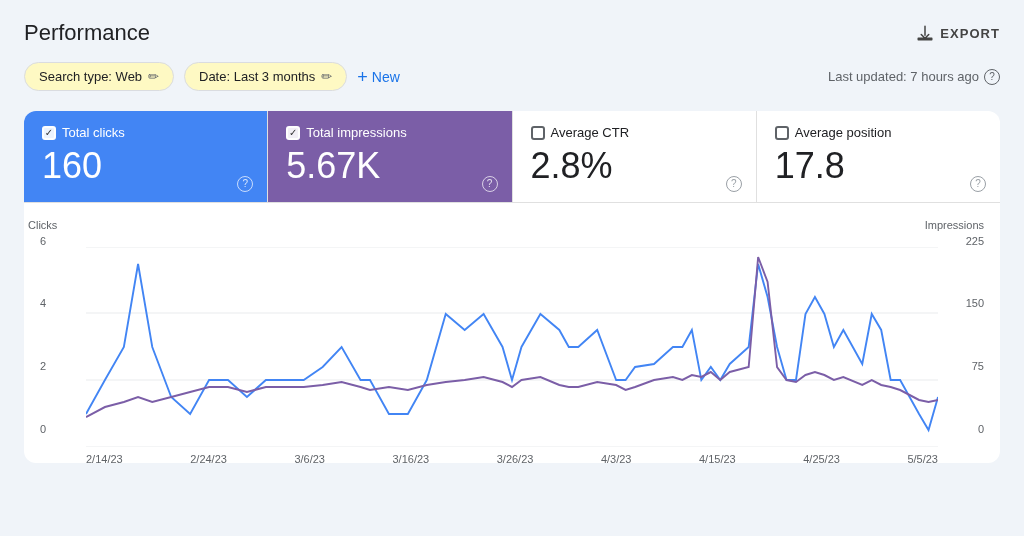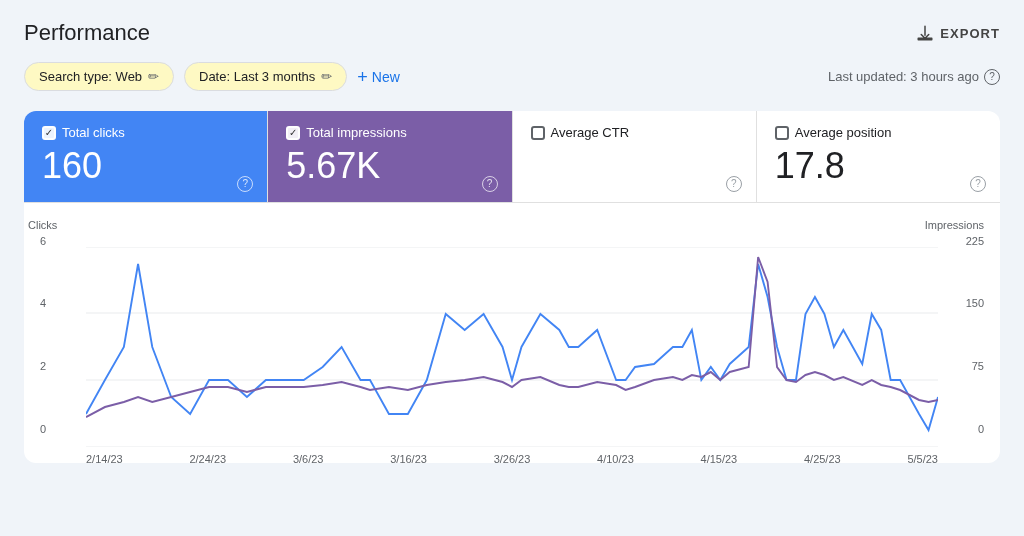--- a/index.html
+++ b/index.html
@@ -226,21 +226,21 @@
   </div>
   <div class="filter-chip">
     <span>Date: Last 3 months</span>
     <span class="edit-icon">✏</span>
   </div>
   <button class="new-btn">
     <span style="font-size:18px; font-weight:300; line-height:1;">+</span>
     <span>New</span>
   </button>
   <div class="last-updated">
-    <span>Last updated: 3 hours ago</span>
+    <span>Last updated: 7 hours ago</span>
     <span class="help-icon">?</span>
   </div>
 </div>
 
 <div class="main-card">
 
   <div class="metrics-row">
 
     <div class="metric-card active-blue">
       <div class="metric-header">
@@ -262,20 +262,21 @@
       <div class="metric-help">
         <span class="help-icon">?</span>
       </div>
     </div>
 
     <div class="metric-card">
       <div class="metric-header">
         <span class="checkbox" style="border-color:#5f6368;"></span>
         <span>Average CTR</span>
       </div>
+      <div class="metric-value">2.8%</div>
       <div class="metric-help">
         <span class="help-icon" style="border-color:#9aa0a6;color:#9aa0a6;">?</span>
       </div>
     </div>
 
     <div class="metric-card">
       <div class="metric-header">
         <span class="checkbox" style="border-color:#5f6368;"></span>
         <span>Average position</span>
       </div>
@@ -445,21 +446,21 @@
           "></polyline>
       </svg>
     </div>
 
     <div style="display:flex; justify-content:space-between; margin:4px 46px 0; padding-top:2px;">
       <span class="x-label">2/14/23</span>
       <span class="x-label">2/24/23</span>
       <span class="x-label">3/6/23</span>
       <span class="x-label">3/16/23</span>
       <span class="x-label">3/26/23</span>
-      <span class="x-label">4/10/23</span>
+      <span class="x-label">4/3/23</span>
       <span class="x-label">4/15/23</span>
       <span class="x-label">4/25/23</span>
       <span class="x-label">5/5/23</span>
     </div>
 
   </div>
 
 </div>
 
 </body></html>

